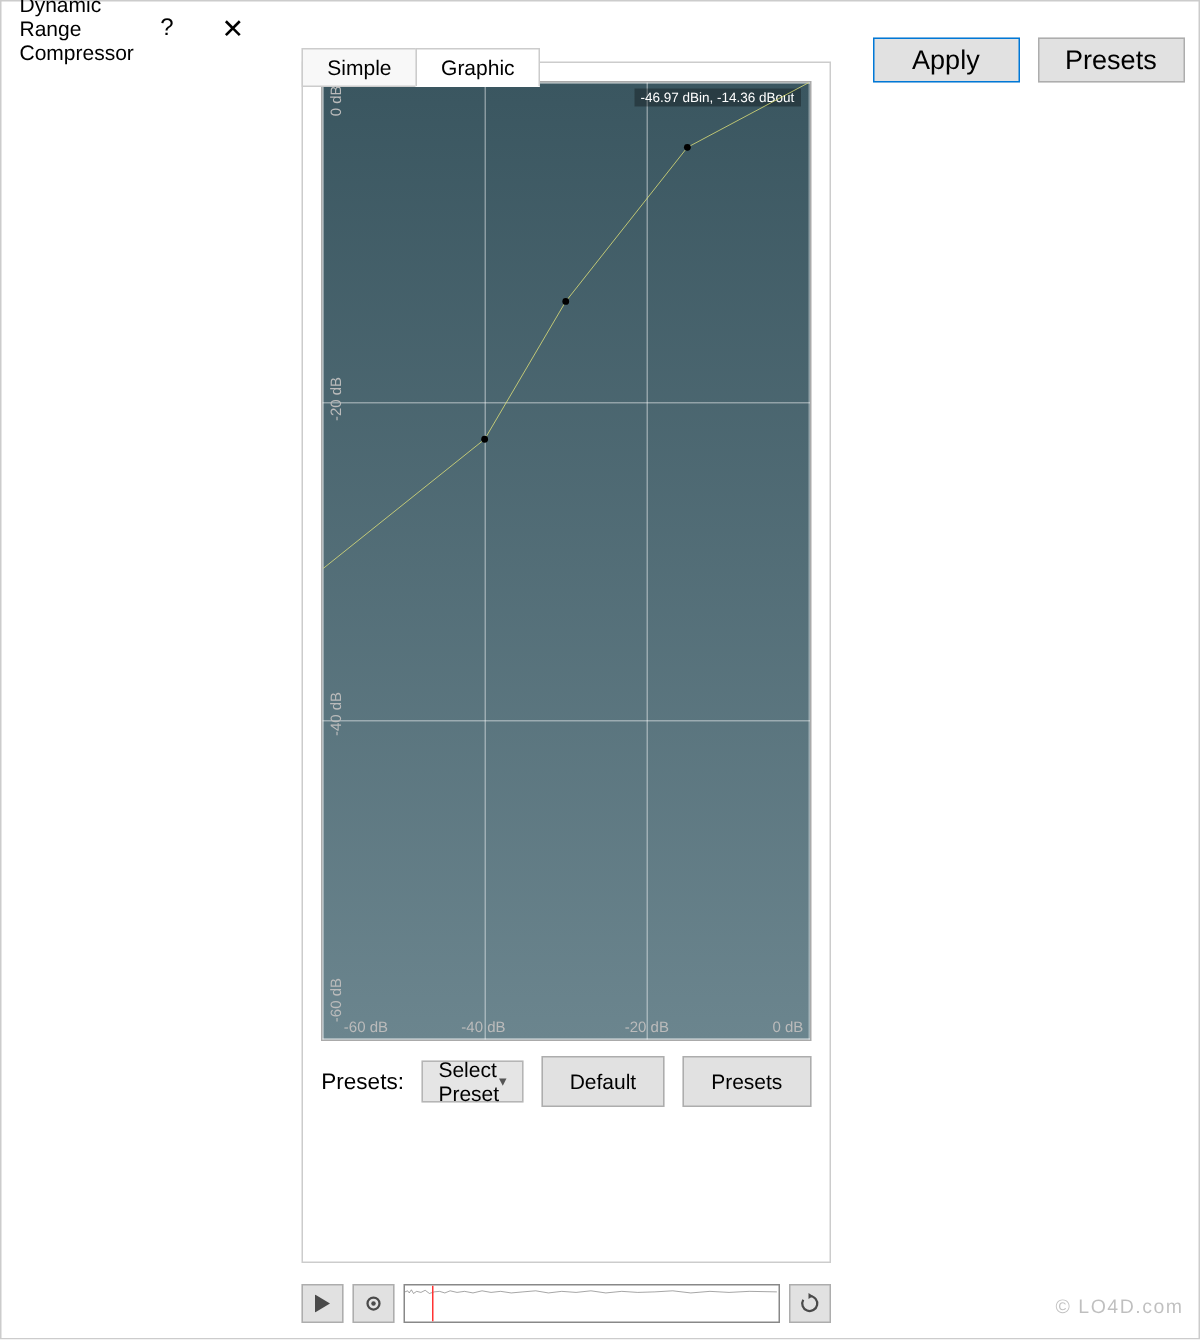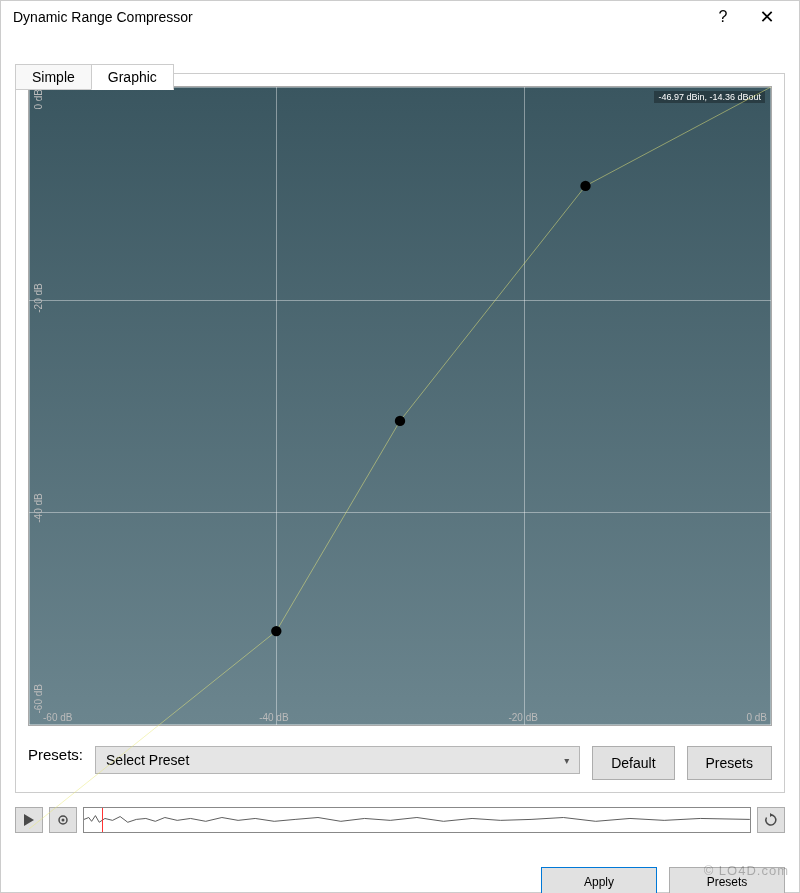--- a/index.html
+++ b/index.html
@@ -1,45 +1,45 @@
 <!DOCTYPE html>
 <html><head>
 <meta charset="utf-8">
 <style>
   * { box-sizing: border-box; }
   html, body { margin: 0; padding: 0; font-family: "Segoe UI", Tahoma, sans-serif; font-size: 13px; background: #fff; }
-  .window { width: 800px; height: 893px; border: 1px solid #ccc; background: #fff; position: relative; display: flex; flex-direction: column; }
+  .window { width: 800px; height: 893px; border: 1px solid #ccc; background: #fff; position: relative; display: flex; flex-direction: row; }
   .titlebar { height: 36px; display: flex; align-items: center; padding: 0 10px; }
   .titlebar-title { flex: 1; font-size: 14px; padding-left: 2px; }
   .titlebar-btn { width: 44px; height: 32px; display: flex; align-items: center; justify-content: center; font-size: 16px; cursor: pointer; }
   .titlebar-btn.close { font-size: 18px; font-weight: 200; }
   .body { flex: 1; padding: 14px 14px 10px 14px; display: flex; flex-direction: column; }
   .tabs { display: flex; position: relative; top: 17px; z-index: 2; }
   .tab { padding: 4px 16px; border: 1px solid #ccc; background: #f2f2f2; font-size: 14px; cursor: pointer; position: relative; margin-right: -1px; }
   .tab.active { background: #fff; border-bottom: 1px solid #fff; z-index: 3; }
   .tab.inactive { background: #f8f8f8; border-bottom: 1px solid #ccc; }
   .panel { flex: 1; border: 1px solid #ccc; background: #fff; display: flex; flex-direction: column; padding: 12px; }
   .chart-area { position: relative; width: 100%; height: 640px; background: linear-gradient(to bottom, #3a5660, #6b858e); border: 1px solid #aaa; }
   .grid-line { position: absolute; background: rgba(255,255,255,0.4); }
   .grid-line.h { width: 100%; height: 1px; }
   .grid-line.v { height: 100%; width: 1px; }
   .axis-label { position: absolute; font-size: 10px; color: #bbb; }
   .info-label { position: absolute; top: 4px; right: 6px; font-size: 9px; color: #fff; background: rgba(0,0,0,0.3); padding: 1px 4px; }
   .curve { position: absolute; inset: 0; }
-  .presets-row { display: flex; align-items: flex-start; gap: 12px; margin-top: 20px; }
+  .presets-row { display: flex; align-items: center; gap: 12px; margin-top: 10px; }
   .presets-label { font-size: 15px; }
   .preset-select { flex: 1; height: 28px; background: #e5e5e5; border: 1px solid #b5b5b5; padding: 0 10px; font-size: 14px; display: flex; align-items: center; justify-content: space-between; cursor: pointer; }
   .btn { height: 15px; padding: 16px 18px; font-size: 14px; background: #e1e1e1; border: 1px solid #adadad; display:flex; align-items:center; justify-content:center; cursor: pointer; }
   .preview-row { margin-top: 14px; display: flex; align-items: center; gap: 6px; }
   .icon-btn { width: 28px; height: 26px; background: #e1e1e1; border: 1px solid #adadad; display:flex; align-items:center; justify-content:center; cursor:pointer; }
   .waveform { flex: 1; height: 26px; border: 1px solid #888; background: #fff; position: relative; overflow:hidden; }
   .wave-line { position:absolute; inset:0; }
   .playhead { position:absolute; top:0; bottom:0; width:1px; background:#ff3333; left:18px; }
   .bottom-btns { margin-top: 14px; padding: 10px 14px 14px 14px; display: flex; justify-content: flex-end; gap: 12px; }
-  .bottom-btn { height: 30px; width: 116px; background: #e1e1e1; border: 1px solid #adadad; display:flex; align-items:center; justify-content:center; font-size:12px; cursor:pointer; }
+  .bottom-btn { height: 30px; width: 98px; background: #e1e1e1; border: 1px solid #adadad; display:flex; align-items:center; justify-content:center; font-size:18px; cursor:pointer; }
   .bottom-btn.primary { border: 1px solid #0078d7; }
   .watermark { position: absolute; right: 10px; bottom: 14px; font-size: 13px; color: rgba(0,0,0,0.25); pointer-events:none; font-weight: 300; letter-spacing: 1px;}
   .chev { font-size: 10px; color:#555; }
 </style>
 </head>
 <body>
 
 <div class="window">
   <div class="titlebar">
     <div class="titlebar-title">Dynamic Range Compressor</div>

